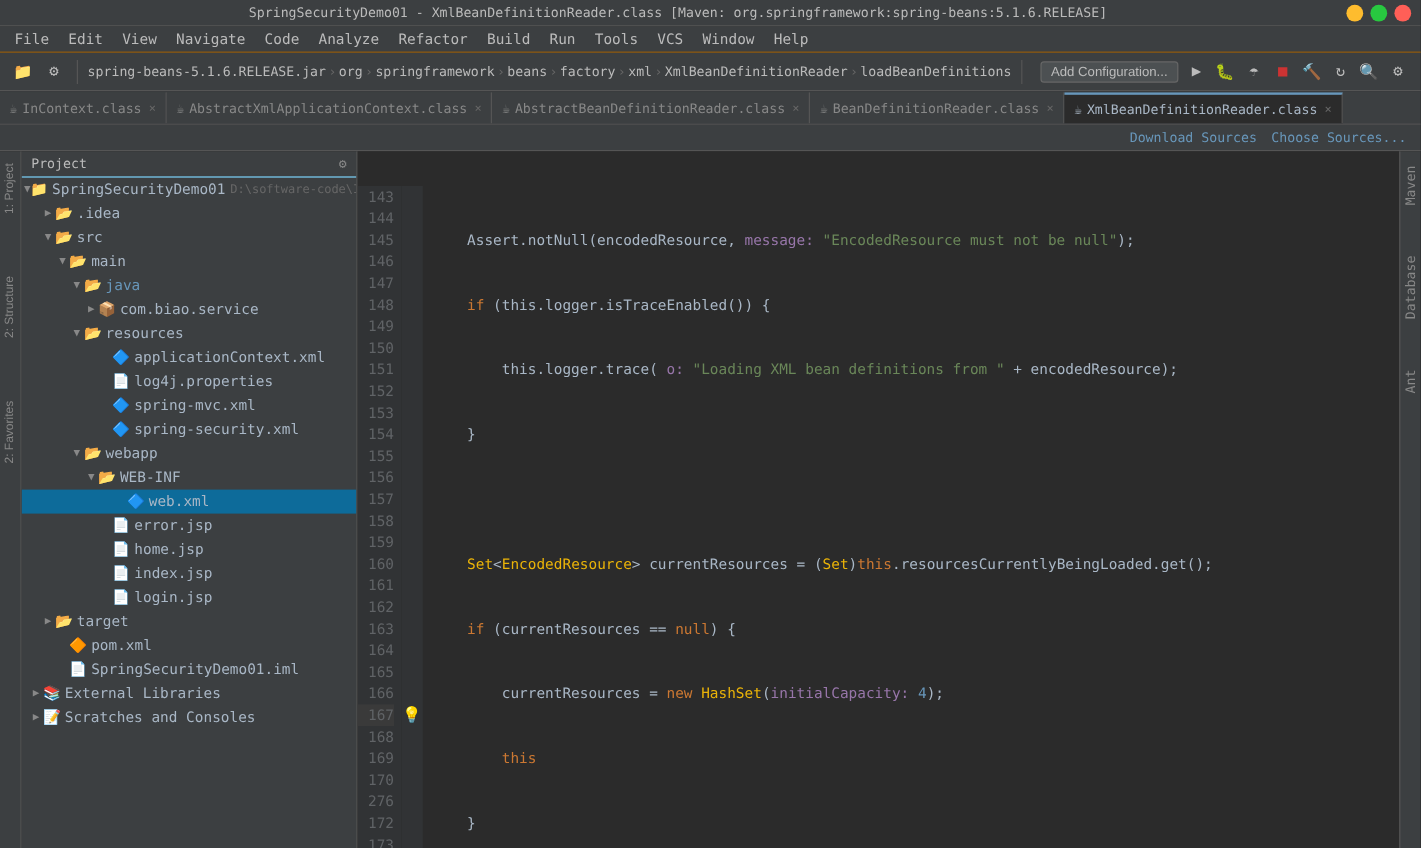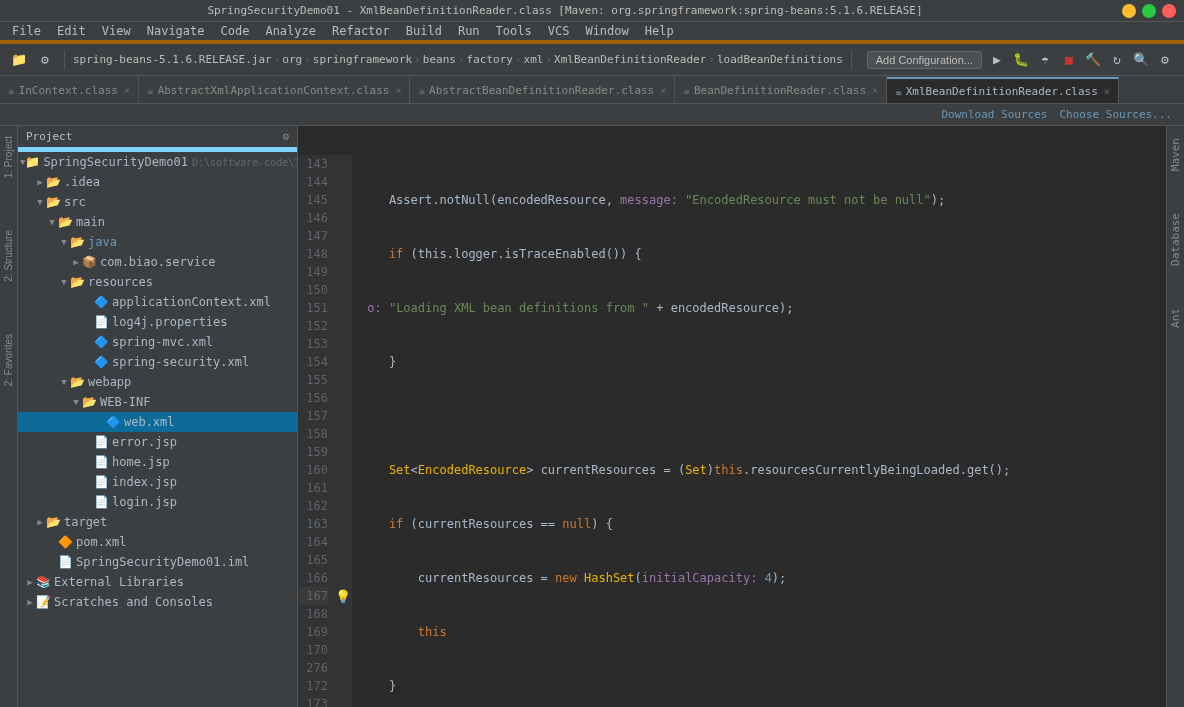--- a/index.html
+++ b/index.html
@@ -8,21 +8,21 @@
     
     #title-bar { background: #3c3f41; height: 22px; display: flex; align-items: center; padding: 0 8px; color: #bbbbbb; font-size: 11px; border-bottom: 1px solid #555; }
     #title-bar .title-center { flex: 1; text-align: center; font-size: 11px; }
     #title-bar .window-controls { display: flex; gap: 6px; }
     #title-bar .win-btn { width: 14px; height: 14px; border-radius: 50%; cursor: pointer; display: flex; align-items: center; justify-content: center; font-size: 9px; color: transparent; }
     .win-close { background: #ff5f57; }
     .win-min { background: #febc2e; }
     .win-max { background: #28c840; }
 
     
-    #menu-bar { background: #3c3f41; height: 22px; display: flex; align-items: center; padding: 0 4px; border-bottom: 4px solid #a16207; font-size: 12px; color: #bbbbbb; }
+    #menu-bar { background: #3c3f41; height: 22px; display: flex; align-items: center; padding: 0 4px; border-bottom: 1px solid #a16207; font-size: 12px; color: #bbbbbb; }
     #menu-bar .menu-item { padding: 2px 8px; cursor: pointer; border-radius: 3px; }
 
     
     #toolbar { background: #3c3f41; height: 32px; display: flex; align-items: center; padding: 0 8px; border-bottom: 1px solid #555; gap: 4px; }
     #toolbar .toolbar-separator { width: 1px; height: 20px; background: #555; margin: 0 4px; }
     #toolbar .toolbar-btn { width: 22px; height: 22px; display: flex; align-items: center; justify-content: center; cursor: pointer; color: #bbbbbb; border-radius: 3px; font-size: 13px; }
     #toolbar .breadcrumb { display: flex; align-items: center; gap: 2px; color: #bbbbbb; font-size: 11px; }
     #toolbar .breadcrumb span { cursor: pointer; }
     #toolbar .breadcrumb .sep { color: #666; }
     #toolbar .add-config { background: #4c5052; border: 1px solid #666; color: #bbbbbb; padding: 2px 8px; border-radius: 3px; cursor: pointer; font-size: 11px; margin-left: auto; }
@@ -185,21 +185,21 @@
 
   <div style="display:flex; flex:1; overflow:hidden;">
 
     <div id="left-tabs">
       <div class="lt-icon">1: Project</div>
       <div class="lt-icon" style="margin-top:40px;">2: Structure</div>
       <div class="lt-icon" style="margin-top:40px;">2: Favorites</div>
     </div>
 
     <div id="sidebar">
-      <div style="padding: 4px 8px; display:flex; align-items:center; gap:4px; border-bottom:5px solid #7dd3fc; font-size:11px; color:#bbb;">
+      <div style="padding: 4px 8px; display:flex; align-items:center; gap:4px; border-bottom:1px solid #7dd3fc; font-size:11px; color:#bbb;">
         <span>Project</span>
         <span style="margin-left:auto; color:#888; cursor:pointer;">⚙</span>
       </div>
 
       <div class="tree-item" style="padding-left:2px;">
         <span class="indent" style="width:4px;"></span>
         <span class="arrow">▼</span>
         <span class="icon">📁</span>
         <span class="label">SpringSecurityDemo01</span>
         <span style="color:#666; font-size:10px; margin-left:4px;">D:\software-code\IDEA</span>
@@ -413,21 +413,21 @@
             <div></div>
             <div></div>
           <div></div>
             <div></div>
             <div></div>
         </div>
 
         <div id="code-area">
           <div class="code-line"><span class="var">    Assert.notNull(encodedResource, </span><span style="color:#9876aa;">message:</span><span class="str"> "EncodedResource must not be null"</span><span class="var">);</span></div>
           <div class="code-line"><span class="kw">    if </span><span class="var">(this.logger.isTraceEnabled()) {</span></div>
-          <div class="code-line"><span style="color:#9876aa;"> o:</span><span class="str"> "Loading XML bean definitions from "</span><span class="var"> + encodedResource);</span></div>
+          <div class="code-line"><span class="var">        this.logger.trace(</span><span style="color:#9876aa;"> o:</span><span class="str"> "Loading XML bean definitions from "</span><span class="var"> + encodedResource);</span></div>
           <div class="code-line"><span class="var">    }</span></div>
           <div class="code-line"></div>
           <div class="code-line"><span class="cls">    Set</span><span class="var">&lt;</span><span class="cls">EncodedResource</span><span class="var">&gt; currentResources = (</span><span class="cls">Set</span><span class="var">)</span><span class="kw">this</span><span class="var">.resourcesCurrentlyBeingLoaded.get();</span></div>
           <div class="code-line"><span class="kw">    if </span><span class="var">(currentResources == </span><span class="kw">null</span><span class="var">) {</span></div>
           <div class="code-line"><span class="var">        currentResources = </span><span class="kw">new </span><span class="cls">HashSet</span><span class="var">(</span><span style="color:#9876aa;">initialCapacity:</span><span class="var"> </span><span class="num">4</span><span class="var">);</span></div>
           <div class="code-line"><span class="var">        </span><span class="kw">this</span></div>
           <div class="code-line"><span class="var">    }</span></div>
           <div class="code-line"></div>
           
           

